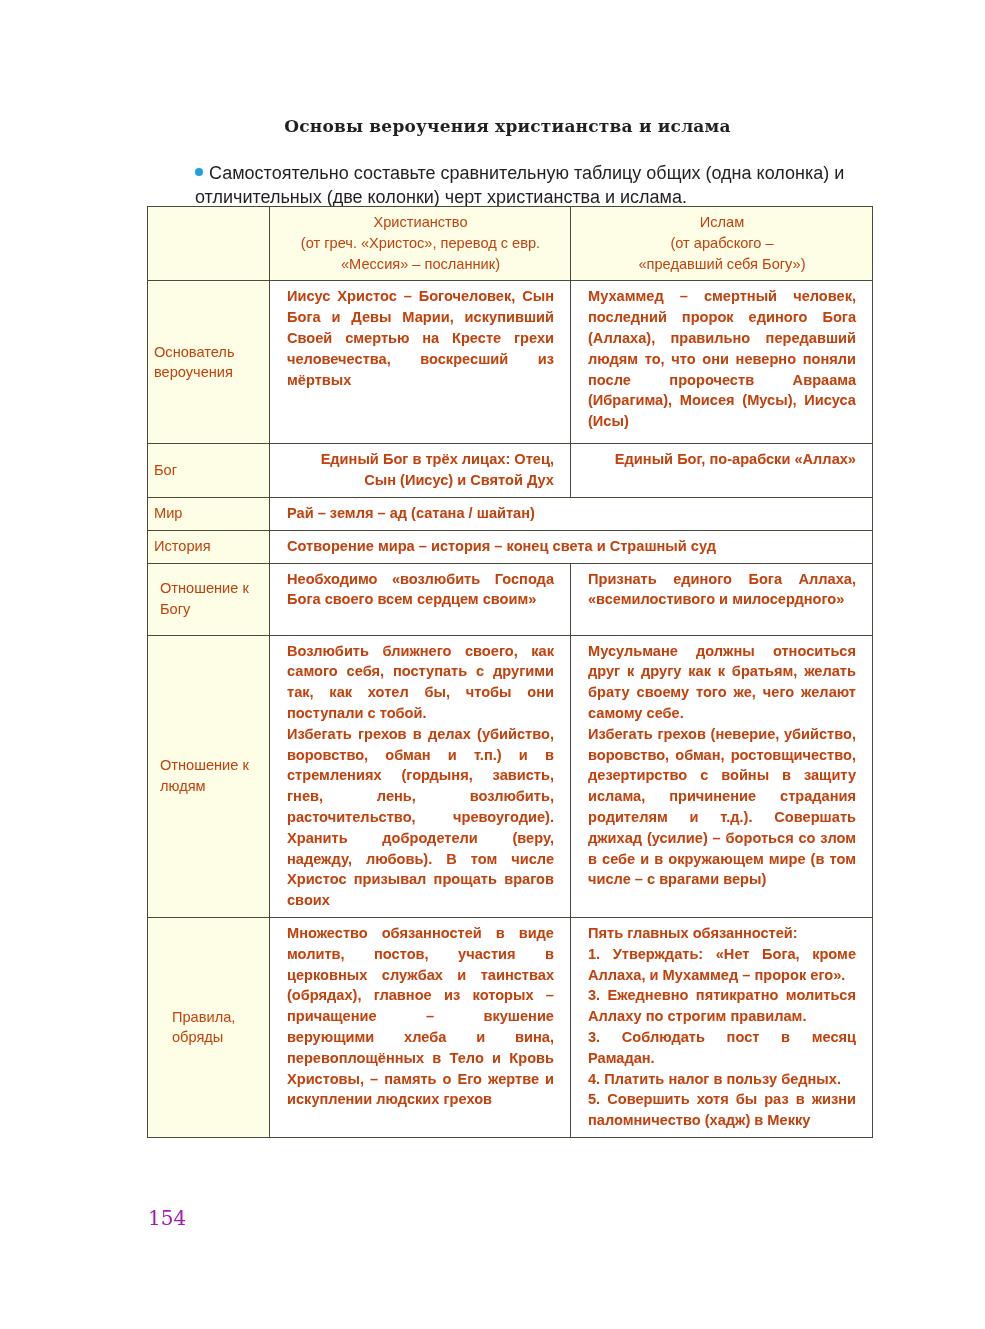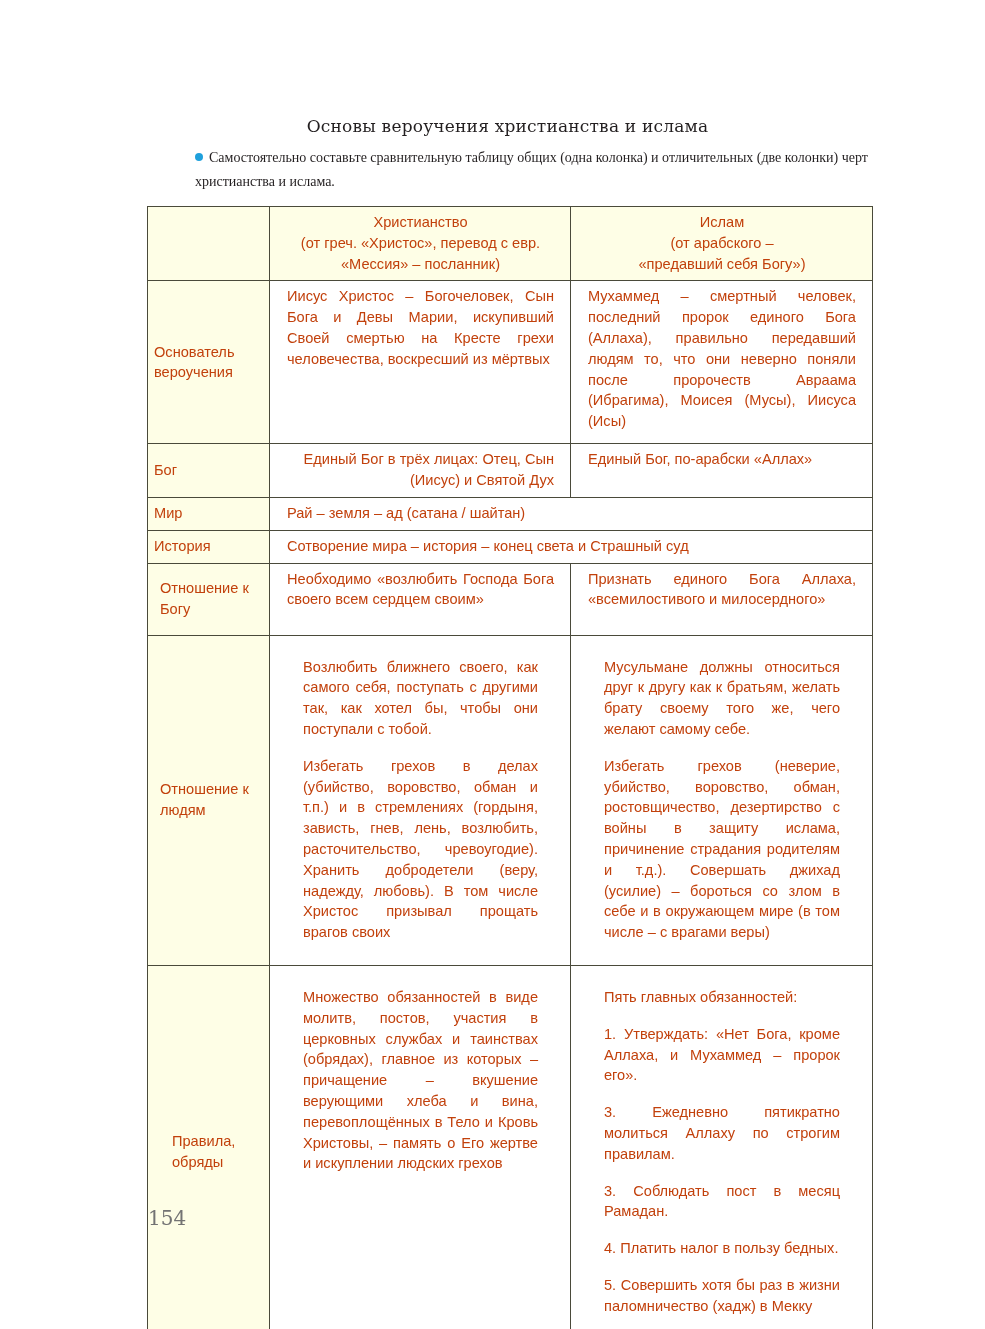--- a/index.html
+++ b/index.html
@@ -3,27 +3,27 @@
   <meta charset="utf-8">
   <style>
     html, body { margin: 0; padding: 0; background: #ffffff; }
     body {
       width: 985px; height: 1329px; position: relative; overflow: hidden;
       font-family: "DejaVu Sans", sans-serif; color: #231f20;
     }
     .title {
       position: absolute; left: 0; width: 985px; top: 116px;
       text-align: center;
-      font-family: "DejaVu Serif", serif; font-weight: normal; font-size: 17px;
+      font-family: "DejaVu Serif", serif; font-weight: bold; font-size: 17px;
       letter-spacing: 0.2px;
       padding-left: 30px; box-sizing: border-box;
     }
     .task {
-      position: absolute; left: 195px; top: 146px; width: 680px;
-      font-family: Liberation Serif, serif; font-size: 14px; line-height: 24px;
+      position: absolute; left: 195px; top: 161px; width: 680px;
+      font-family: Liberation Sans, sans-serif; font-size: 18px; line-height: 24px;
     }
     .bullet {
       display: inline-block; width: 8px; height: 8px; border-radius: 50%;
       background: #1fa0dc; vertical-align: middle; margin-right: 6px; position: relative; top: -2px;
     }
     table.cmp {
       position: absolute; left: 147px; top: 206px; width: 725px;
       border-collapse: collapse; table-layout: fixed;
       font-family: "Liberation Sans", sans-serif; font-size: 14.6px; line-height: 20.8px;
       color: #c2410c;
@@ -31,25 +31,25 @@
     }
     table.cmp td {
       border: 1.5px solid #4a4a3a; vertical-align: top;
       padding: 5px 16px 6px 17px;
     }
     table.cmp td.label {
       background: #fefee6; text-align: left; vertical-align: middle;
       padding: 4px 6px;
     }
     table.cmp tr.head td { background: #fefee6; text-align: center; vertical-align: top; padding-top: 5px; }
-    td.content { text-align: justify; }
-    td.content p { margin: 16px; }
+    td.content { text-align: justify; font-weight: bold; }
+    td.content p { margin: 0; }
     .pagenum {
       position: absolute; left: 148px; top: 1206px;
-      font-family: "DejaVu Serif", serif; font-size: 20px; color: #737373;
+      font-family: "DejaVu Serif", serif; font-size: 20px; color: #a21caf;
     }
   </style>
 </head>
 <body>
 
 <div class="title">Основы вероучения христианства и ислама</div>
 
 <div class="task">
   <span class="bullet"></span><span>Самостоятельно составьте сравнительную таблицу общих (одна колонка) и отличительных (две колонки) черт христианства и ислама.</span>
 </div>
@@ -76,21 +76,21 @@
 
   <tr style="height:163px">
     <td class="label">Основатель вероучения</td>
     <td class="content">Иисус Христос – Богочеловек, Сын Бога и Девы Марии, искупивший Своей смертью на Кресте грехи человечества, воскресший из мёртвых</td>
     <td class="content">Мухаммед – смертный человек, последний пророк единого Бога (Аллаха), правильно передавший людям то, что они неверно поняли после пророчеств Авраама (Ибрагима), Моисея (Мусы), Иисуса (Исы)</td>
   </tr>
 
   <tr style="height:52px">
     <td class="label">Бог</td>
     <td class="content" style="text-align:right">Единый Бог в трёх лицах: Отец, Сын (Иисус) и Святой Дух</td>
-    <td class="content" style="text-align:left">Единый Бог, по-арабски «Аллах»</td>
+    <td class="content" style="text-align:right">Единый Бог, по-арабски «Аллах»</td>
   </tr>
 
   <tr style="height:30px">
     <td class="label">Мир</td>
     <td class="content" colspan="2">Рай – земля – ад (сатана / шайтан)</td>
   </tr>
 
   <tr style="height:30px">
     <td class="label">История</td>
     <td class="content" colspan="2">Сотворение мира – история – конец света и Страшный суд</td>

